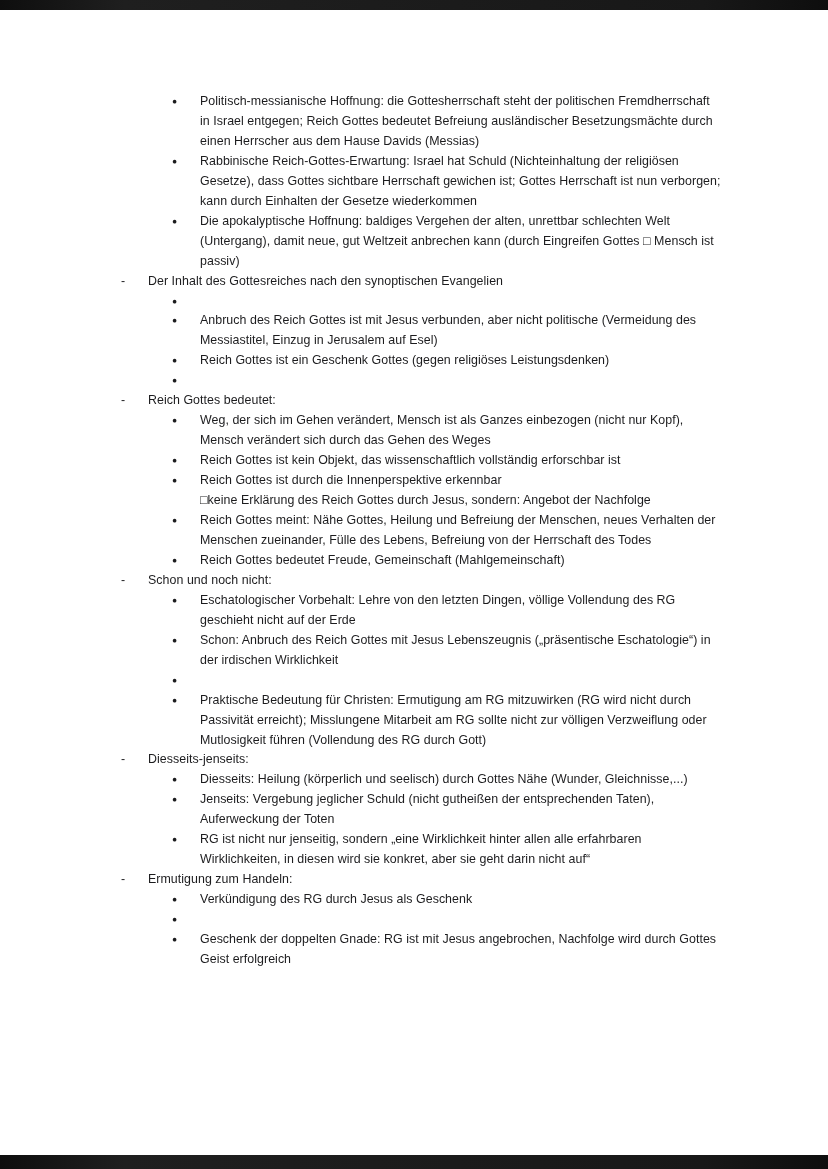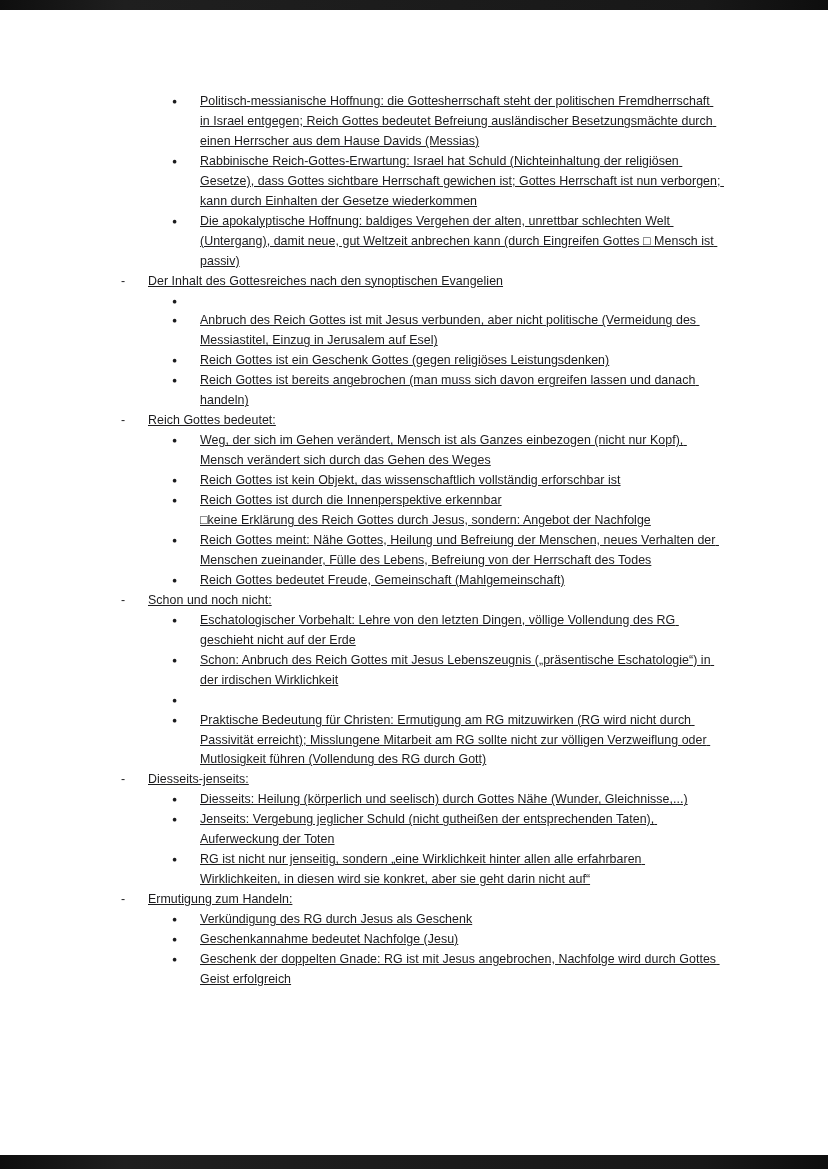--- a/index.html
+++ b/index.html
@@ -35,21 +35,20 @@
     color: #1c1c1e;
     letter-spacing: 0.05px;
   }
   .block {
     display: flex;
     align-items: flex-start;
   }
   .block .text {
     flex: 1;
     white-space: pre-wrap;
-    text-decoration: underline;
   }
   .block.dash > .marker {
     width: 27px;
     flex: 0 0 27px;
   }
   .block.bullet {
     padding-left: 51px;
   }
   .block.bullet > .marker {
     width: 28px;
@@ -86,21 +85,20 @@
       <div class="block bullet">
         <span class="marker">●</span>
         <span class="text">Anbruch des Reich Gottes ist mit Jesus verbunden, aber nicht politische (Vermeidung des Messiastitel, Einzug in Jerusalem auf Esel)</span>
       </div>
       <div class="block bullet">
         <span class="marker">●</span>
         <span class="text">Reich Gottes ist ein Geschenk Gottes (gegen religiöses Leistungsdenken)</span>
       </div>
       <div class="block bullet">
         <span class="marker">●</span>
-        <span class="text">Reich Gottes ist bereits angebrochen (man muss sich davon ergreifen lassen und danach handeln)</span>
       </div>
       <div class="block dash">
         <span class="marker">-</span>
         <span class="text">Reich Gottes bedeutet:</span>
       </div>
       <div class="block bullet">
         <span class="marker">●</span>
         <span class="text">Weg, der sich im Gehen verändert, Mensch ist als Ganzes einbezogen (nicht nur Kopf), Mensch verändert sich durch das Gehen des Weges</span>
       </div>
       <div class="block bullet">
@@ -158,21 +156,20 @@
       <div class="block dash">
         <span class="marker">-</span>
         <span class="text">Ermutigung zum Handeln:</span>
       </div>
       <div class="block bullet">
         <span class="marker">●</span>
         <span class="text">Verkündigung des RG durch Jesus als Geschenk</span>
       </div>
       <div class="block bullet">
         <span class="marker">●</span>
-        <span class="text">Geschenkannahme bedeutet Nachfolge (Jesu)</span>
       </div>
       <div class="block bullet">
         <span class="marker">●</span>
         <span class="text">Geschenk der doppelten Gnade: RG ist mit Jesus angebrochen, Nachfolge wird durch Gottes Geist erfolgreich</span>
       </div>
     </div>
   <div class="scan-edge bottom"></div>
 </div>
 
 </body></html>

